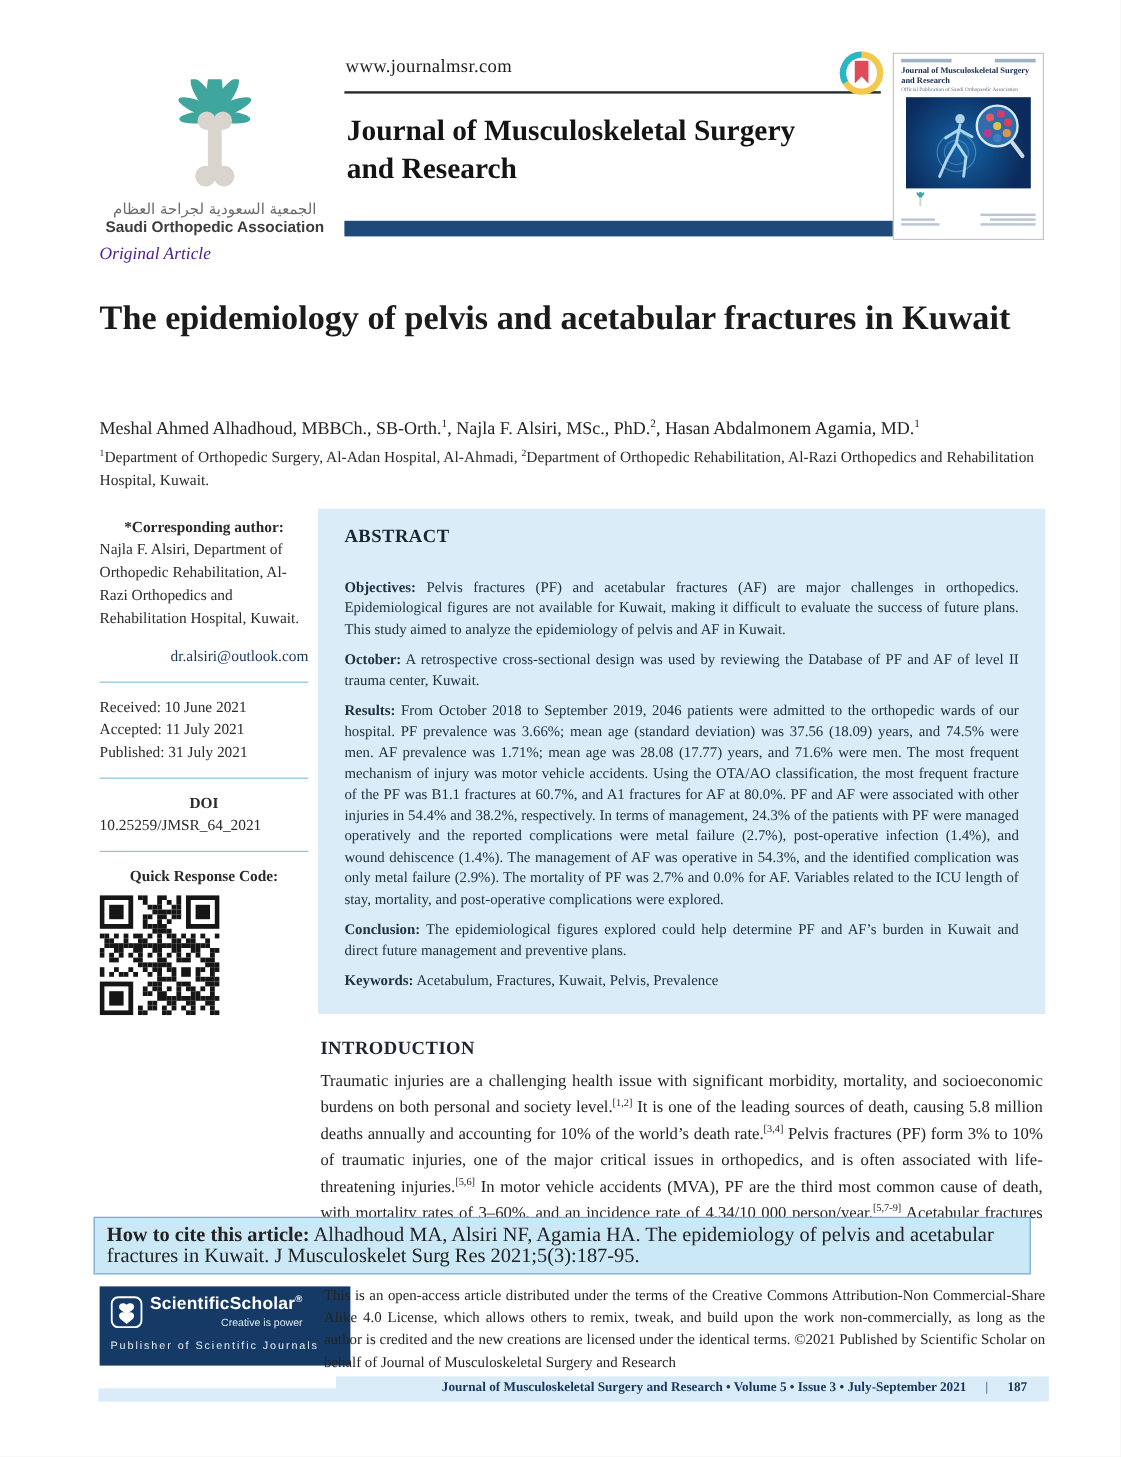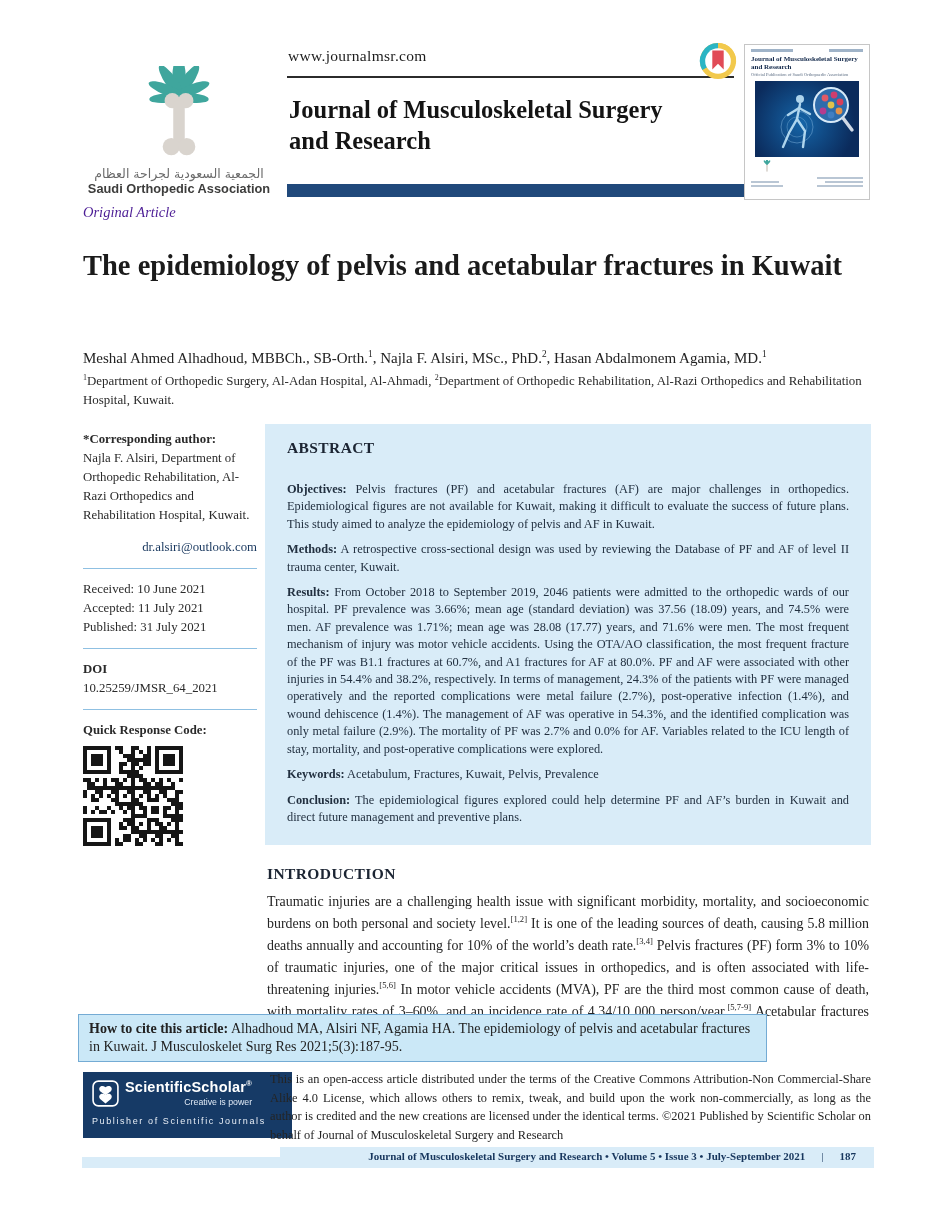--- a/index.html
+++ b/index.html
@@ -35,38 +35,38 @@
   .cover-bottom i{display:block;height:2.5px;background:#b9c6d4;margin-top:1.5px;}
 
   
   .category{position:absolute;left:83px;top:204px;font-size:14.5px;font-style:italic;color:#4c1d95;}
   .art-title{position:absolute;left:83px;top:246px;width:792px;font-size:28.5px;line-height:40px;color:#1b1b1b;}
   .authors{position:absolute;left:83px;top:350px;width:792px;font-size:15px;color:#222;}
   .affils{position:absolute;left:83px;top:372px;width:790px;font-size:12.9px;line-height:19px;color:#2a2a2a;}
 
   
   .sidebar{position:absolute;left:83px;top:430px;width:174px;font-size:12.8px;line-height:19px;color:#2a2a2a;}
-  .sidebar .bold{font-weight:bold;}
+  .sidebar .bold{font-weight:bold;text-align:center;}
   .sidebar hr{border:none;border-top:1px solid var(--rule-blue);margin:11px 0;}
   .sidebar .email{display:block;margin-top:13px;color:#17365d;text-decoration:none;text-align:right;}
   .qr{margin-top:6px;width:100px;height:100px;}
   .qr svg{width:100px;height:100px;fill:#161616;}
 
   
   .main-col{position:absolute;left:265px;top:424px;width:606px;}
   .abstract{background:var(--panel-blue);padding:15px 22px 11px 22px;}
   .sec-head{font-size:15.5px;font-weight:bold;color:#1c2533;letter-spacing:.4px;margin-bottom:24px;}
   .abstract p{font-size:12.35px;line-height:17.4px;text-align:justify;margin-bottom:8px;color:#223040;}
   .abstract p .lead{font-weight:bold;}
   .intro{margin-top:20px;padding:0 2px;}
   .intro .sec-head{margin-bottom:8px;}
   .intro p{font-size:13.9px;line-height:22px;text-align:justify;color:#242424;}
 
   
-  .cite{position:absolute;left:78px;top:1014px;width:689px;background:var(--cite-blue);border:1px solid var(--cite-border);padding:5px 10px;font-size:14px;line-height:18px;color:#222;}
+  .cite{position:absolute;left:78px;top:1014px;width:781px;background:var(--cite-blue);border:1px solid var(--cite-border);padding:5px 10px;font-size:17px;line-height:18px;color:#222;}
   .cite .lead{font-weight:bold;}
 
   
   .pubbox{position:absolute;left:83px;top:1072px;width:209px;height:66px;background:var(--publisher-navy);color:#fff;padding:8px 9px 6px 9px;font-family:"Liberation Sans",sans-serif;}
   .pub-top{display:flex;align-items:flex-start;gap:6px;}
   .pub-name{font-size:14.5px;font-weight:bold;letter-spacing:.2px;line-height:15px;}
   .pub-name sup{font-size:8px;}
   .pub-tag{font-size:8.8px;color:#dfe9f5;text-align:right;margin-top:2px;}
   .pub-sub{font-size:9px;letter-spacing:1.6px;color:#e8eef6;margin-top:9px;}
   .license{position:absolute;left:270px;top:1070px;width:601px;font-size:12.4px;line-height:18.6px;text-align:justify;color:#242424;}
@@ -434,24 +434,24 @@
           <rect x="4" y="76" width="20" height="20" fill="#fff"></rect>
           <rect x="8" y="80" width="12" height="12"></rect>
         </svg>
     </div>
   </div>
 
   <div class="main-col">
     <div class="abstract">
       <div class="sec-head">ABSTRACT</div>
       <p><span class="lead">Objectives:</span> <span>Pelvis fractures (PF) and acetabular fractures (AF) are major challenges in orthopedics. Epidemiological figures are not available for Kuwait, making it difficult to evaluate the success of future plans. This study aimed to analyze the epidemiology of pelvis and AF in Kuwait.</span></p>
-      <p><span class="lead">Methods:</span> <span>A retrospective cross-sectional design was used by reviewing the Database of PF and AF of level II trauma center, Kuwait.</span></p>
+      <p><span class="lead">October:</span> <span>A retrospective cross-sectional design was used by reviewing the Database of PF and AF of level II trauma center, Kuwait.</span></p>
       <p><span class="lead">Results:</span> <span>From October 2018 to September 2019, 2046 patients were admitted to the orthopedic wards of our hospital. PF prevalence was 3.66%; mean age (standard deviation) was 37.56 (18.09) years, and 74.5% were men. AF prevalence was 1.71%; mean age was 28.08 (17.77) years, and 71.6% were men. The most frequent mechanism of injury was motor vehicle accidents. Using the OTA/AO classification, the most frequent fracture of the PF was B1.1 fractures at 60.7%, and A1 fractures for AF at 80.0%. PF and AF were associated with other injuries in 54.4% and 38.2%, respectively. In terms of management, 24.3% of the patients with PF were managed operatively and the reported complications were metal failure (2.7%), post-operative infection (1.4%), and wound dehiscence (1.4%). The management of AF was operative in 54.3%, and the identified complication was only metal failure (2.9%). The mortality of PF was 2.7% and 0.0% for AF. Variables related to the ICU length of stay, mortality, and post-operative complications were explored.</span></p>
+      <p><span class="lead">Conclusion:</span> <span>The epidemiological figures explored could help determine PF and AF’s burden in Kuwait and direct future management and preventive plans.</span></p>
       <p><span class="lead">Keywords:</span> <span>Acetabulum, Fractures, Kuwait, Pelvis, Prevalence</span></p>
-      <p><span class="lead">Conclusion:</span> <span>The epidemiological figures explored could help determine PF and AF’s burden in Kuwait and direct future management and preventive plans.</span></p>
     </div>
     <div class="intro">
       <div class="sec-head">INTRODUCTION</div>
       <p><span>Traumatic injuries are a challenging health issue with significant morbidity, mortality, and socioeconomic burdens on both personal and society level.</span><sup>[1,2]</sup><span> It is one of the leading sources of death, causing 5.8 million deaths annually and accounting for 10% of the world’s death rate.</span><sup>[3,4]</sup><span> Pelvis fractures (PF) form 3% to 10% of traumatic injuries, one of the major critical issues in orthopedics, and is often associated with life-threatening injuries.</span><sup>[5,6]</sup><span> In motor vehicle accidents (MVA), PF are the third most common cause of death, with mortality rates of 3–60%, and an incidence rate of 4.34/10 000 person/year.</span><sup>[5,7-9]</sup><span> Acetabular fractures (AF) are not common,</span></p>
     </div>
   </div>
 
   <div class="cite">
     <span class="lead">How to cite this article:</span>
     <span>Alhadhoud MA, Alsiri NF, Agamia HA. The epidemiology of pelvis and acetabular fractures in Kuwait. J Musculoskelet Surg Res 2021;5(3):187-95.</span>

